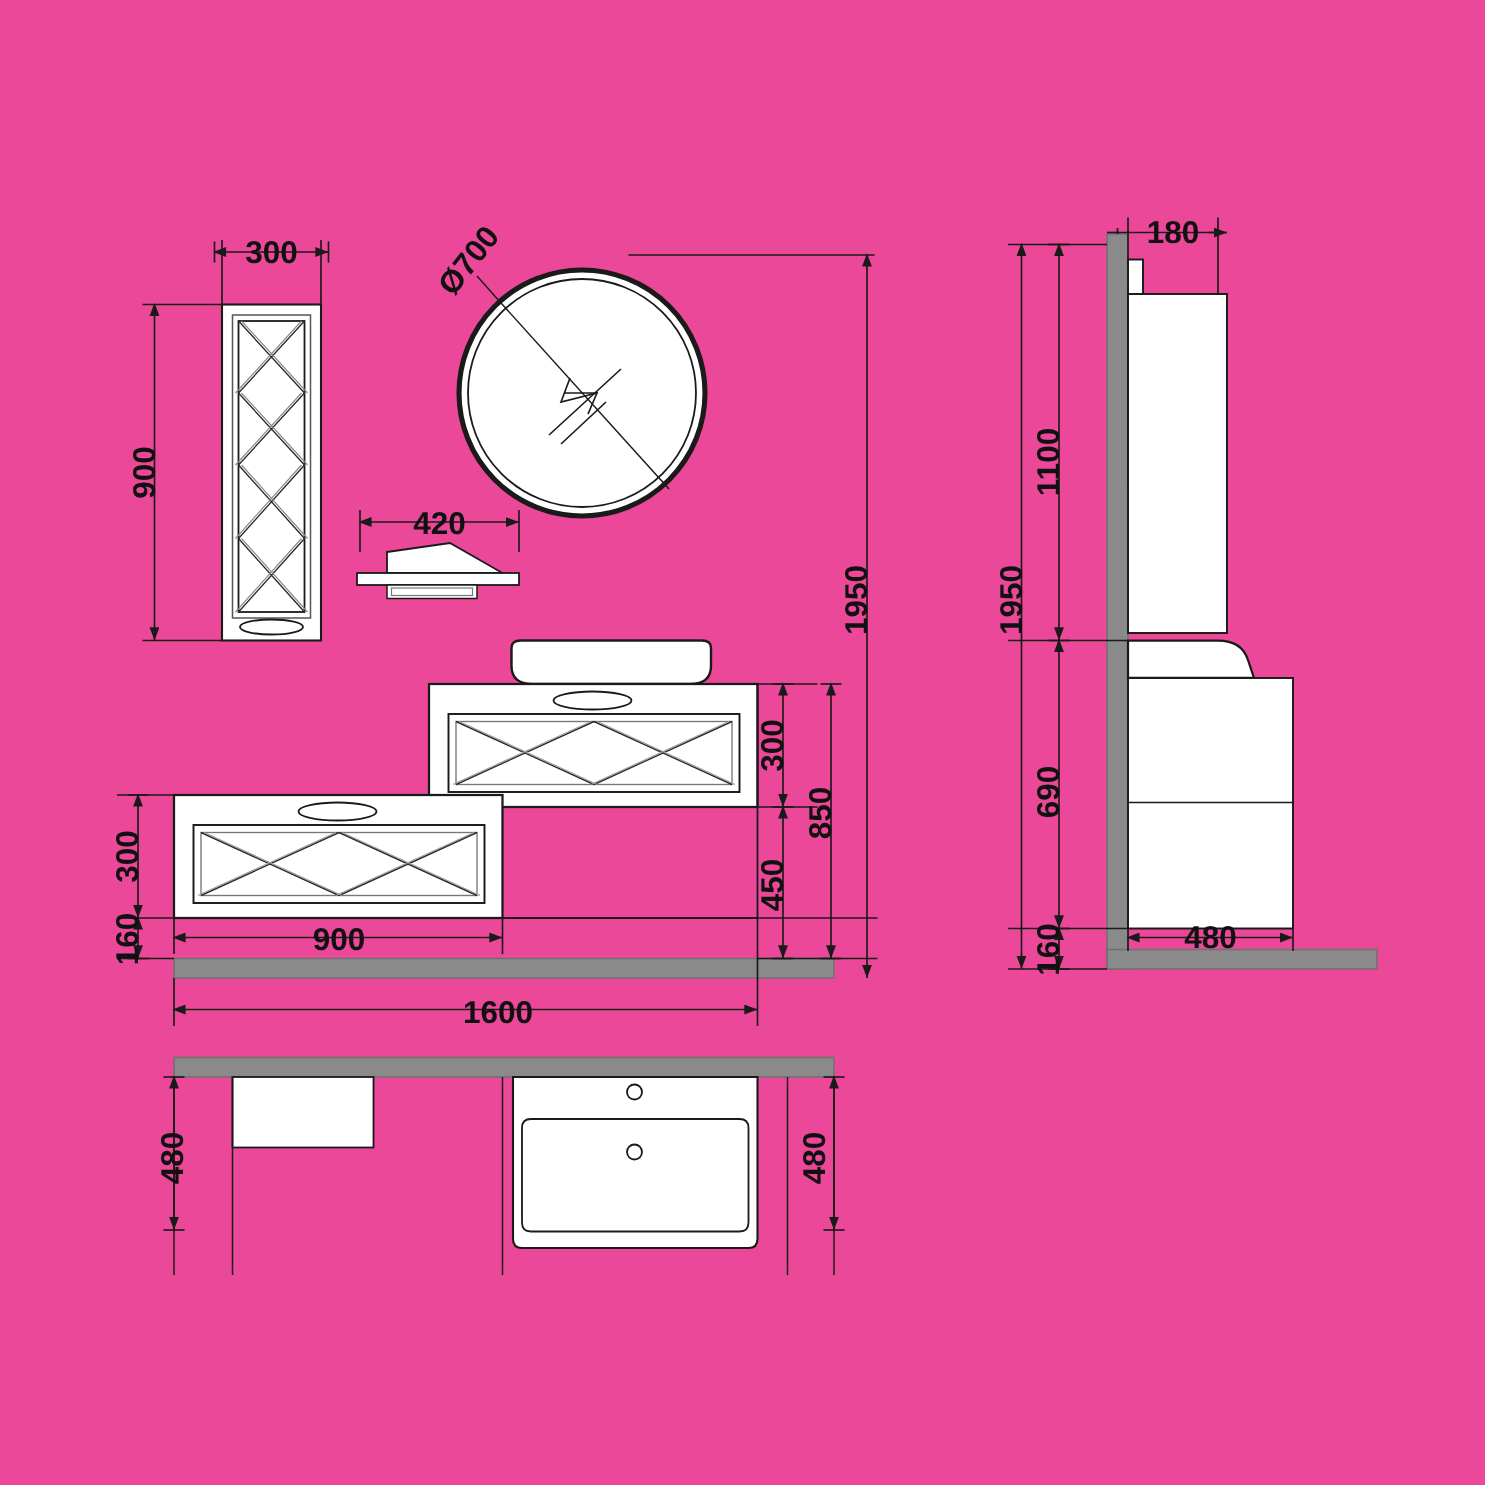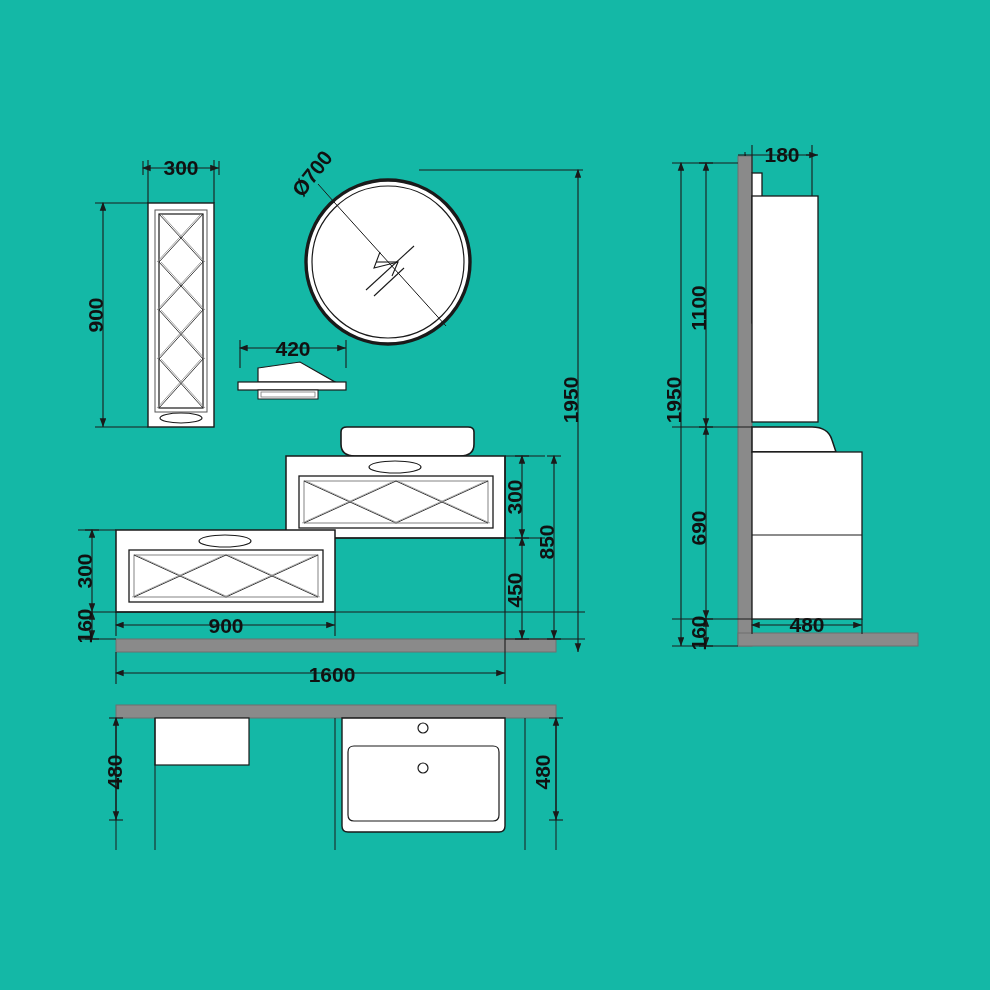--- a/index.html
+++ b/index.html
@@ -2,21 +2,21 @@
 <html><head>
 <meta charset="utf-8">
 <title>Bathroom Furniture Technical Drawing</title>
 <style>
   html,body{margin:0;padding:0;background:#ffffff;}
   body{
     width:990px;height:990px;overflow:hidden;
     font-family:"Liberation Sans", sans-serif;
     color:#1a1a1a;
   }
-  #sheet{position:relative;width:990px;height:990px;background:#14b8a6;}
+  #sheet{position:relative;width:990px;height:990px;background:#ec4899;}
   #sheet svg{position:absolute;top:0;left:0;width:990px;height:990px;display:block;}
   .dimtext{
     font-family:"Liberation Sans", sans-serif;
     font-weight:bold;
     font-size:21px;
     fill:#111111;
     letter-spacing:0px;
   }
 </style>
 </head>

